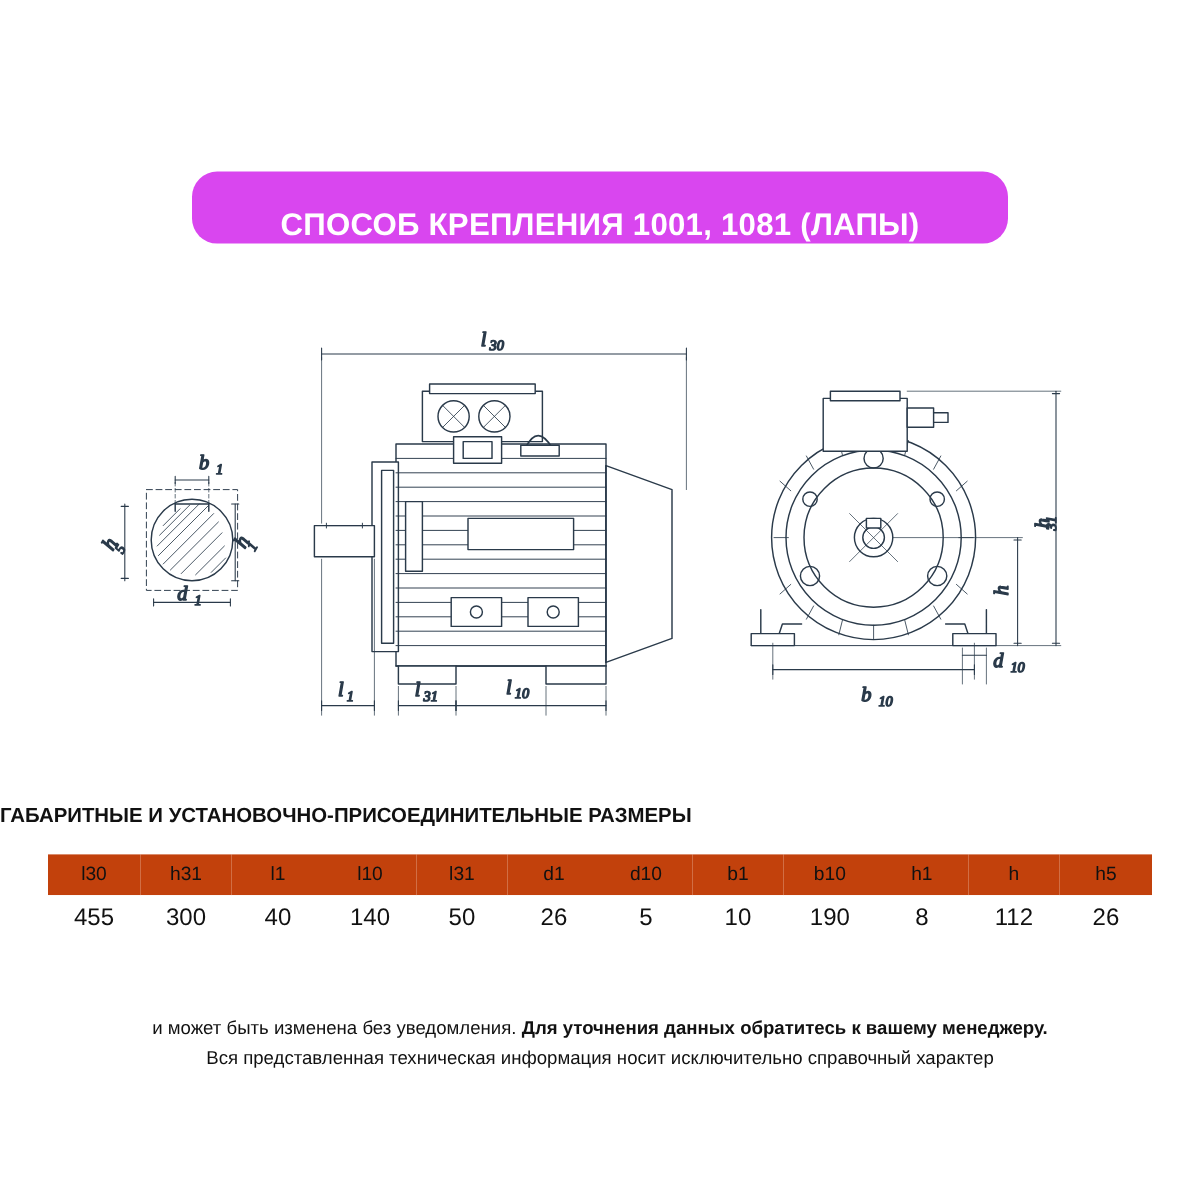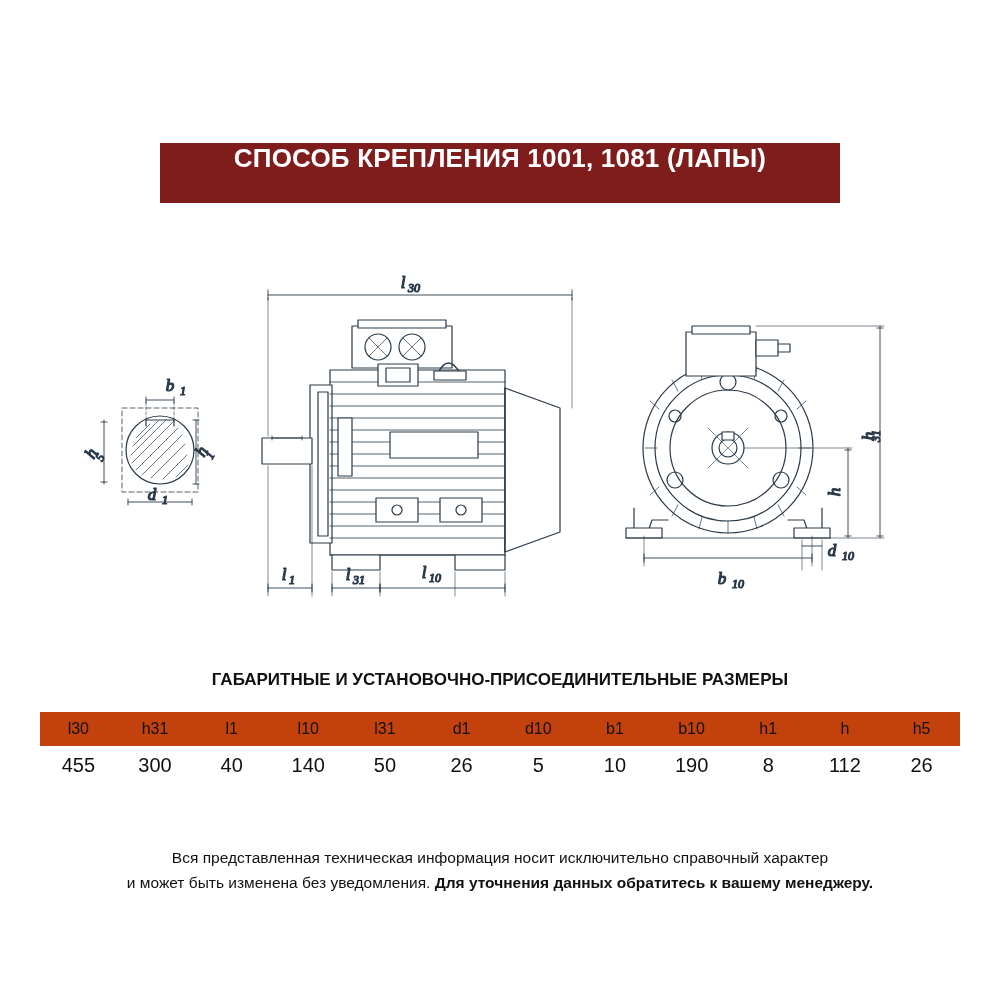--- a/index.html
+++ b/index.html
@@ -21,24 +21,25 @@
     height: 1000px;
   }
 
   
   .banner {
     position: absolute;
     left: 160px;
     top: 143px;
     width: 680px;
     height: 60px;
-    background: #7f1d1d;
+    background: #d946ef;
     display: flex;
-    align-items: flex-start;
+    align-items: flex-end;
     justify-content: center;
+    border-radius: 21px;
   }
   .banner-title {
     color: #ffffff;
     font-size: 26px;
     font-weight: bold;
     letter-spacing: 0.2px;
     white-space: nowrap;
   }
 
   
@@ -52,21 +53,21 @@
   .drawing svg {
     display: block;
   }
 
   
   .table-title {
     position: absolute;
     left: 0;
     top: 670px;
     width: 1000px;
-    text-align: center;
+    text-align: left;
     font-size: 17px;
     font-weight: bold;
     color: #111111;
   }
   table.dims {
     position: absolute;
     left: 40px;
     top: 712px;
     width: 920px;
     border-collapse: collapse;
@@ -385,17 +386,17 @@
         <td>10</td>
         <td>190</td>
         <td>8</td>
         <td>112</td>
         <td>26</td>
       </tr>
     </tbody>
   </table>
 
   <div class="note">
+    <div><span>и может быть изменена без уведомления. </span><b>Для уточнения данных обратитесь к вашему менеджеру.</b></div>
     <div>Вся представленная техническая информация носит исключительно справочный характер</div>
-    <div><span>и может быть изменена без уведомления. </span><b>Для уточнения данных обратитесь к вашему менеджеру.</b></div>
   </div>
 
 </div>
 
 </body></html>

